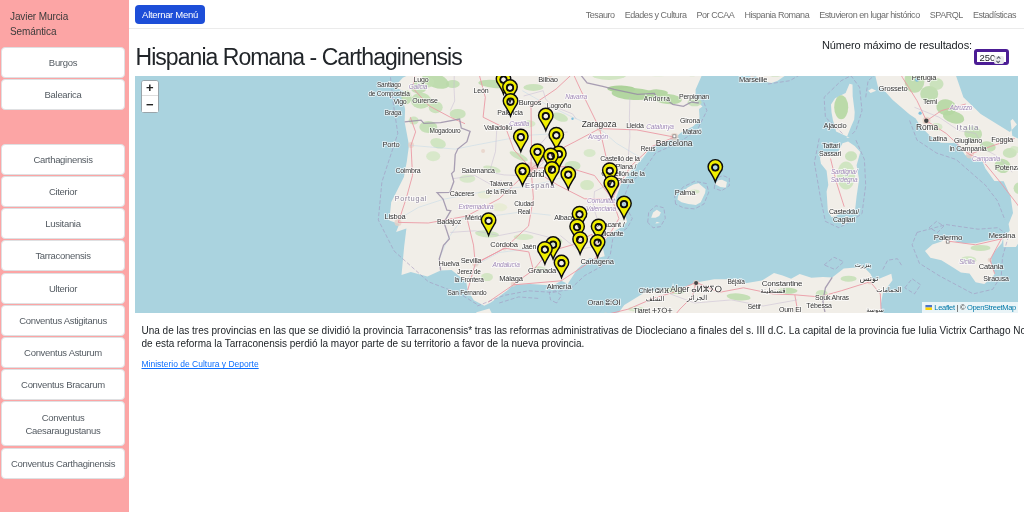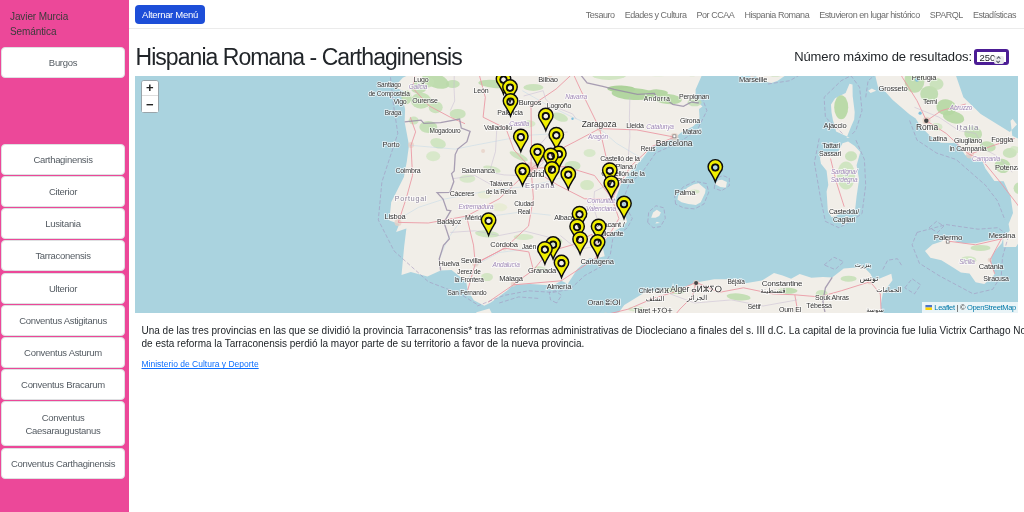--- a/index.html
+++ b/index.html
@@ -1,44 +1,45 @@
 <!DOCTYPE html>
 <html><head><meta charset="utf-8"><style>
 *{margin:0;padding:0;box-sizing:border-box}
 html,body{width:1024px;height:512px;background:#fff;font-family:"Liberation Sans",sans-serif;overflow:hidden;position:relative}
-#sidebar{position:absolute;left:0;top:0;width:129px;height:512px;background:#ec4899}
+#sidebar{position:absolute;left:0;top:0;width:129px;height:512px;background:#fca5a5}
 #sbtitle{position:absolute;left:10px;top:9px;font-size:10px;letter-spacing:-0.1px;line-height:15px;color:#3b3b3b}
 .sbtn{position:absolute;left:1px;width:124px;background:#fff;border:1px solid #dfe0e2;border-radius:4px;
  color:#545b62;font-size:9.5px;letter-spacing:-0.3px;white-space:nowrap;display:flex;align-items:center;justify-content:center;text-align:center;line-height:13px}
 #topbar{position:absolute;left:129px;top:0;width:895px;height:29px;background:#fff;border-bottom:1px solid #ebebeb}
 #altbtn{position:absolute;left:135px;top:4.5px;width:70px;height:19.5px;background:#1d4ed8;border-radius:4px;
  color:#fff;font-size:9.5px;letter-spacing:-0.3px;display:flex;align-items:center;justify-content:center}
 #nav{position:absolute;right:3px;top:0;height:29px;display:flex;align-items:center}
 .nav-it{font-size:9px;letter-spacing:-0.45px;color:#6d6d6d;padding:0 5px;white-space:nowrap}
 h1{position:absolute;left:135.5px;top:43.5px;font-size:23px;font-weight:400;color:#212529;letter-spacing:-0.95px;line-height:27px;white-space:nowrap}
-#numlbl{position:absolute;right:52px;top:49px;font-size:13px;letter-spacing:-0.1px;color:#212529}
+#numlbl{position:absolute;right:52px;top:39px;font-size:11px;letter-spacing:-0.1px;color:#212529}
 #numin{position:absolute;left:974px;top:49.4px;width:35px;height:15.6px;border:3px solid #4c1d95;border-radius:3px;
  font-size:9.5px;color:#212529;display:flex;align-items:center;padding-left:2.5px;background:#fff}
 #spin{position:absolute;right:2.5px;top:3.2px;width:9.5px;height:8.8px;background:#e8e8ec;border-radius:2px;display:flex;flex-direction:column;align-items:center;justify-content:space-between;padding:1.5px 0}
 #spin .up{width:2.8px;height:2.8px;border:solid #585d69;border-width:1.1px 1.1px 0 0;transform:rotate(-45deg);margin-top:0.4px}
 #spin .dn{width:2.8px;height:2.8px;border:solid #585d69;border-width:1.1px 1.1px 0 0;transform:rotate(135deg);margin-bottom:0.4px}
 #map{position:absolute;left:135px;top:76px;width:883px;height:237px;overflow:hidden}
 #zoomctl{position:absolute;left:6px;top:3.5px;width:17.5px;border:1px solid #99a4aa;border-radius:3px;background:#fff;z-index:10}
 .zbtn{width:100%;height:15.8px;background:#fff;color:#222;font-size:13px;font-weight:700;display:flex;align-items:center;justify-content:center;line-height:1}
 .zbtn:first-child{border-bottom:1px solid #ddd;border-radius:2px 2px 0 0}
 #attr{position:absolute;right:0;bottom:0;background:rgba(255,255,255,0.75);font-size:7.5px;letter-spacing:-0.3px;color:#333;
  padding:1px 2px 1.5px 3px;z-index:10;white-space:nowrap}
 #attr a{color:#0078a8;text-decoration:none}
 #flag{display:inline-block;width:7.5px;height:5px;vertical-align:-0.5px}
 #desc{position:absolute;left:141.5px;top:323.6px;font-size:10px;letter-spacing:0px;line-height:13.5px;color:#212529;white-space:nowrap}
 #mcd{position:absolute;left:141.5px;top:359.3px;font-size:8.5px;letter-spacing:0px;color:#0d6efd;text-decoration:underline}
 </style></head><body>
 <div id="sidebar">
     <div id="sbtitle">Javier Murcia<br>Semántica</div>
     <div class="sbtn" style="top:47.2px;height:31px">Burgos</div>
+    <div class="sbtn" style="top:79.4px;height:31px">Balearica</div>
     <div class="sbtn" style="top:143.8px;height:31px">Carthaginensis</div>
     <div class="sbtn" style="top:176.0px;height:31px">Citerior</div>
     <div class="sbtn" style="top:208.2px;height:31px">Lusitania</div>
     <div class="sbtn" style="top:240.4px;height:31px">Tarraconensis</div>
     <div class="sbtn" style="top:272.6px;height:31px">Ulterior</div>
     <div class="sbtn" style="top:304.8px;height:31px">Conventus Astigitanus</div>
     <div class="sbtn" style="top:337.0px;height:31px">Conventus Asturum</div>
     <div class="sbtn" style="top:369.2px;height:31px">Conventus Bracarum</div>
     <div class="sbtn" style="top:401.4px;height:45px">Conventus<br>Caesaraugustanus</div>
     <div class="sbtn" style="top:447.6px;height:31px">Conventus Carthaginensis</div>

